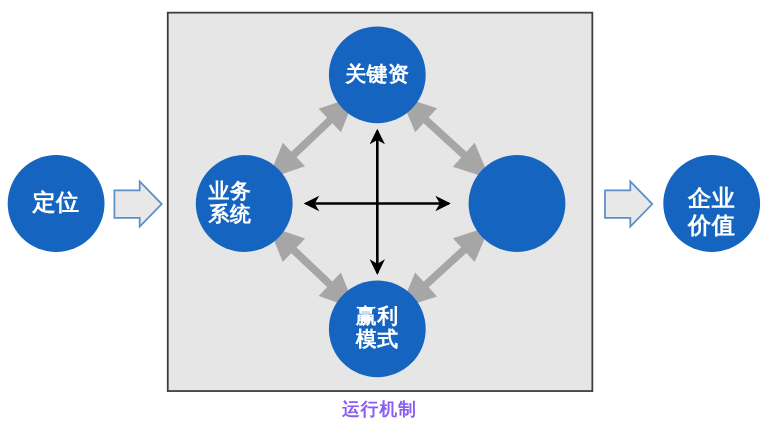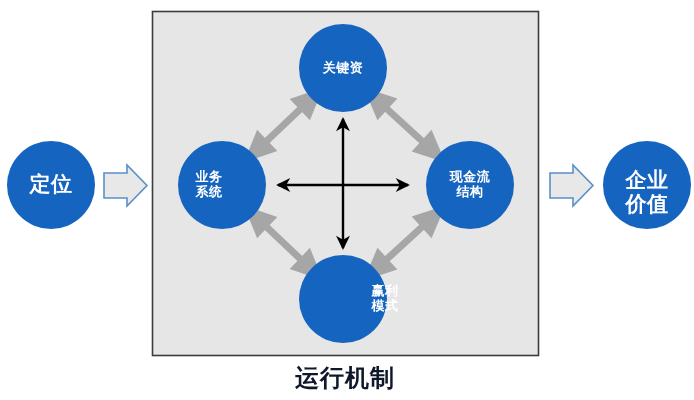--- a/index.html
+++ b/index.html
@@ -39,39 +39,39 @@
     text-align: center;
     line-height: 1.12;
     letter-spacing: 0.5px;
     white-space: pre;
     pointer-events: none;
   }
   .node-label.outer {
     font-size: 21px;
   }
   .node-label.inner {
-    font-size: 13px;
+    font-size: 19px;
   }
 
   
   .lbl-positioning { left: 51px;  top: 185px; transform: translate(-50%, -50%); }
   .lbl-value       { left: 647px; top: 193px; transform: translate(-50%, -50%); }
   .lbl-resource    { left: 343px; top: 68px;  transform: translate(-50%, -50%); }
   .lbl-business    { left: 209px; top: 185px; transform: translate(-50%, -50%); }
   .lbl-cashflow    { left: 470px; top: 185px; transform: translate(-50%, -50%); }
-  .lbl-profit      { left: 343px; top: 299px; transform: translate(-50%, -50%); margin-left: 42px; }
+  .lbl-profit      { left: 343px; top: 299px; transform: translate(-50%, -50%); }
 
   
   .caption {
     position: absolute;
     left: 345px;
     top: 362px;
     transform: translateX(-50%);
-    color: #0f172a;
-    font-size: 24px;
+    color: #8b5cf6;
+    font-size: 16px;
     font-weight: bold;
     letter-spacing: 1px;
     white-space: nowrap;
   }
 </style>
 </head>
 <body>
 
 <div id="diagram-root">
 
@@ -121,19 +121,18 @@
   </svg>
 
   <div class="node-label outer lbl-positioning">定位</div>
 
   <div class="node-label outer lbl-value"><span>企业</span><br><span>价值</span></div>
 
   <div class="node-label inner lbl-resource"><span>关键资</span><br></div>
 
   <div class="node-label inner lbl-business"><span>业务</span><br><span>系统</span></div>
 
-  <div class="node-label inner lbl-cashflow"><span>现金流</span><br><span>结构</span></div>
 
   <div class="node-label inner lbl-profit"><span>赢利</span><br><span>模式</span></div>
 
   <div class="caption">运行机制</div>
 
 </div>
 
 </body></html>

